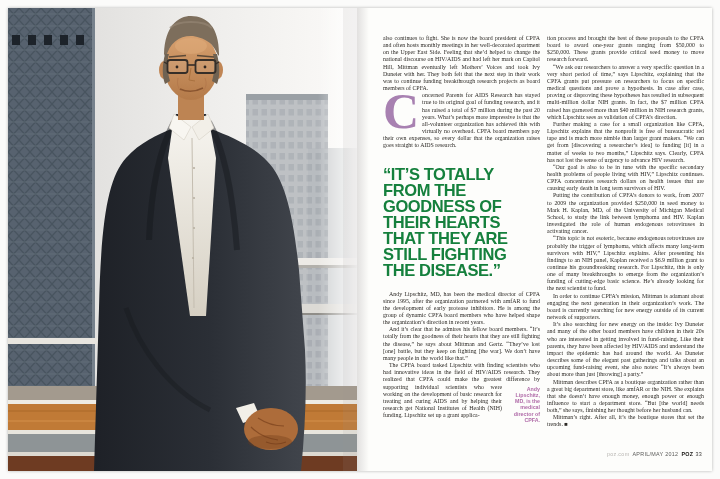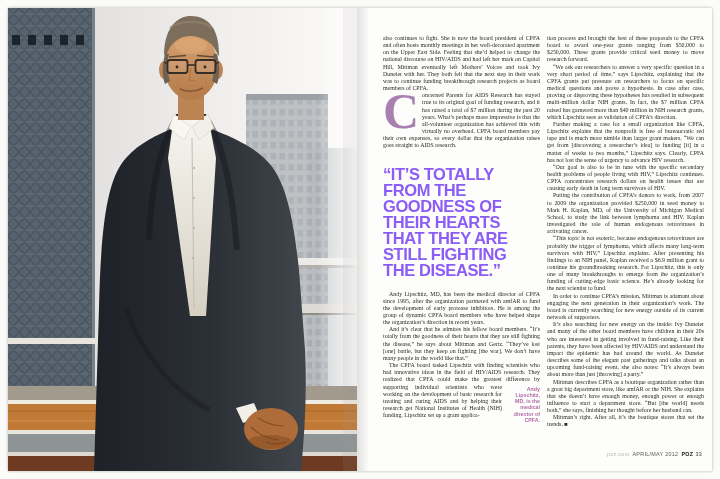--- a/index.html
+++ b/index.html
@@ -29,21 +29,21 @@
   }
   .ind{text-indent:6px;}
   .dropcap{
     float:left;font-family:"Liberation Serif",serif;font-weight:bold;
     font-size:50px;line-height:35px;height:35px;color:#a881b1;
     padding:2px 3px 0 0;
   }
   .pullquote{
     font-family:"Liberation Sans",sans-serif;font-weight:bold;
     font-size:16.5px;line-height:16px;letter-spacing:-0.4px;
-    color:#8b5cf6;white-space:pre-line;margin:16px 0 13px 0;
+    color:#15803d;white-space:pre-line;margin:16px 0 13px 0;
   }
   .caption-float{
     float:right;width:33px;margin:2px 0 2px 5px;
     font-family:"Liberation Sans",sans-serif;font-weight:bold;
     font-size:5.3px;line-height:6.3px;color:#b06ba8;
     text-align:right;white-space:pre-line;text-indent:0;
   }
   .footer{
     position:absolute;right:10px;bottom:14px;
     font-family:"Liberation Sans",sans-serif;font-size:5.4px;

